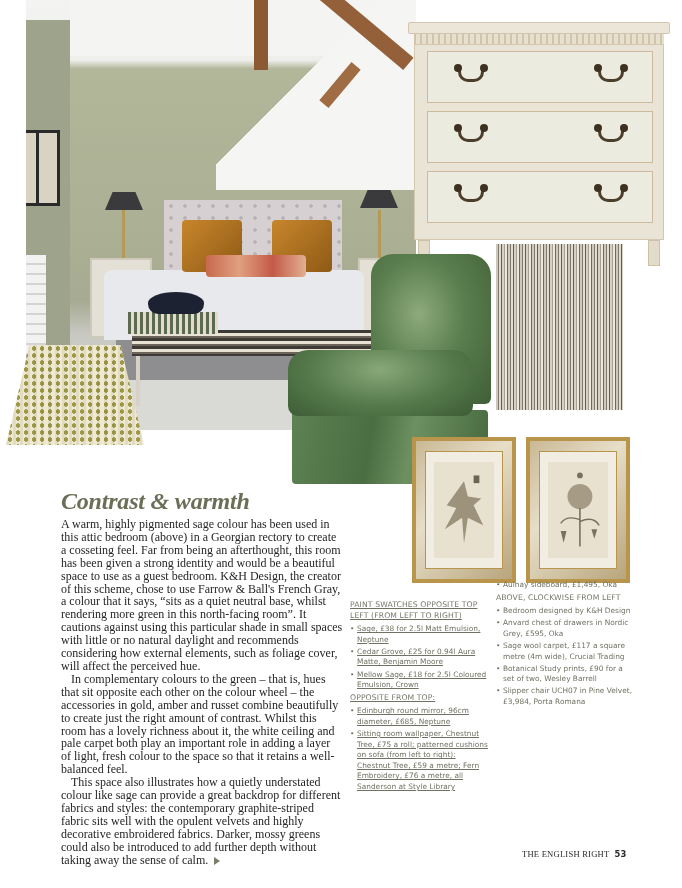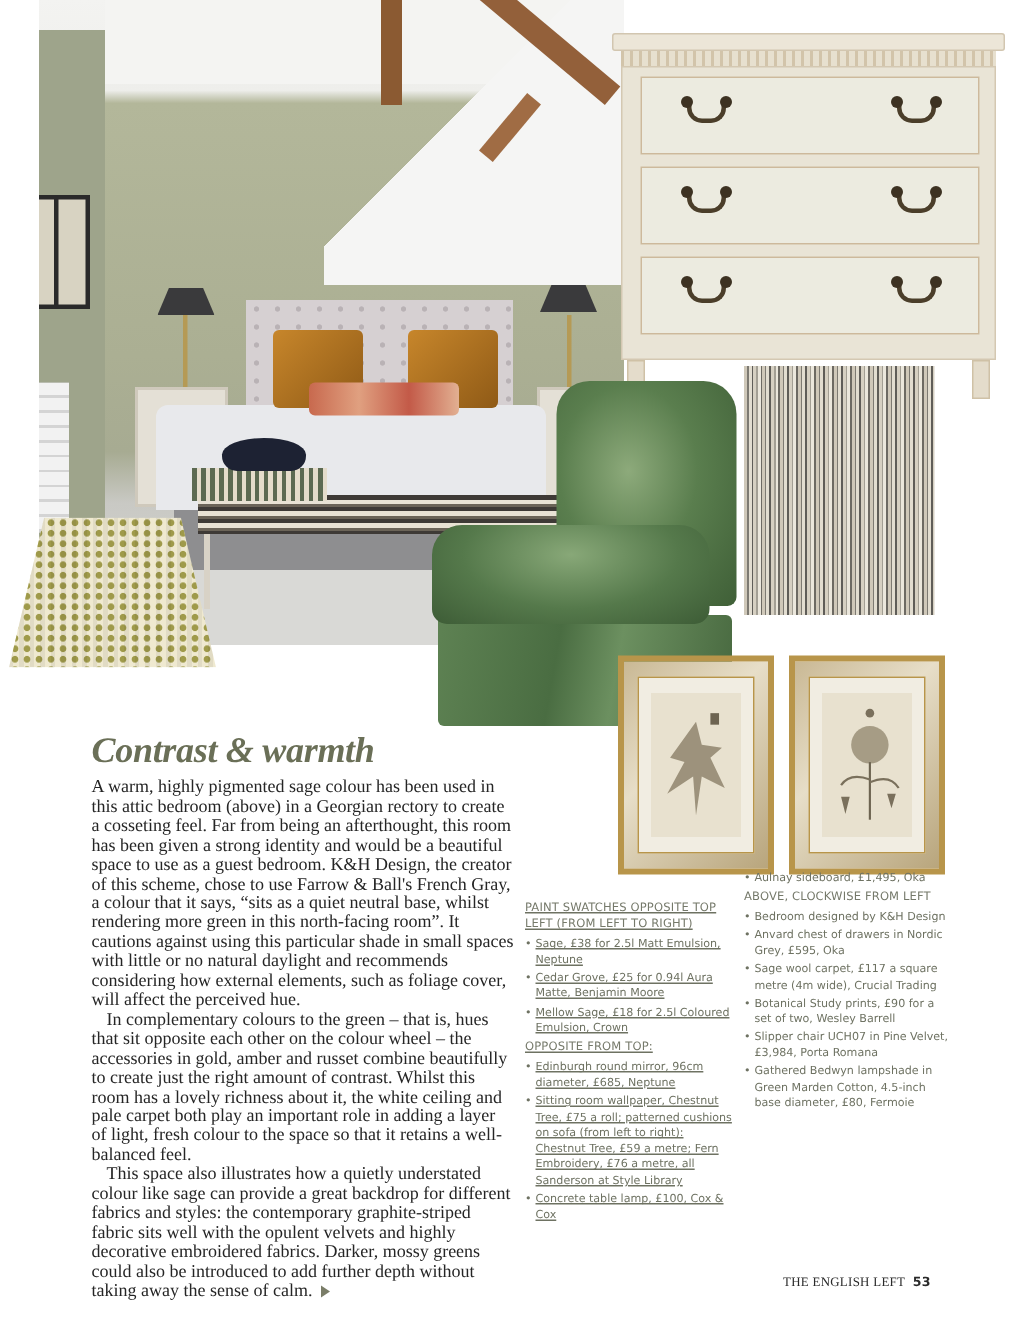--- a/index.html
+++ b/index.html
@@ -209,34 +209,32 @@
   <div class="heading">PAINT SWATCHES OPPOSITE TOP LEFT (FROM LEFT TO RIGHT)</div>
   <ul>
     <li>Sage, £38 for 2.5l Matt Emulsion, Neptune</li>
     <li>Cedar Grove, £25 for 0.94l Aura Matte, Benjamin Moore</li>
     <li>Mellow Sage, £18 for 2.5l Coloured Emulsion, Crown</li>
   </ul>
   <div class="heading">OPPOSITE FROM TOP:</div>
   <ul>
     <li>Edinburgh round mirror, 96cm diameter, £685, Neptune</li>
     <li>Sitting room wallpaper, Chestnut Tree, £75 a roll; patterned cushions on sofa (from left to right): Chestnut Tree, £59 a metre; Fern Embroidery, £76 a metre, all Sanderson at Style Library</li>
-    <li>Concrete table lamp, £100, Cox &amp; Cox</li>
   </ul>
 </div>
 
 <div class="credits col2">
   <ul>
     <li>Aulnay sideboard, £1,495, Oka</li>
   </ul>
   <div class="heading">ABOVE, CLOCKWISE FROM LEFT</div>
   <ul>
     <li>Bedroom designed by K&amp;H Design</li>
     <li>Anvard chest of drawers in Nordic Grey, £595, Oka</li>
     <li>Sage wool carpet, £117 a square metre (4m wide), Crucial Trading</li>
     <li>Botanical Study prints, £90 for a set of two, Wesley Barrell</li>
     <li>Slipper chair UCH07 in Pine Velvet, £3,984, Porta Romana</li>
-    <li>Gathered Bedwyn lampshade in Green Marden Cotton, 4.5-inch base diameter, £80, Fermoie</li>
   </ul>
 </div>
 
 <div class="folio">
-  <span>THE ENGLISH LEFT</span><span class="page-num">53</span>
+  <span>THE ENGLISH RIGHT</span><span class="page-num">53</span>
 </div>
 
 </body></html>

